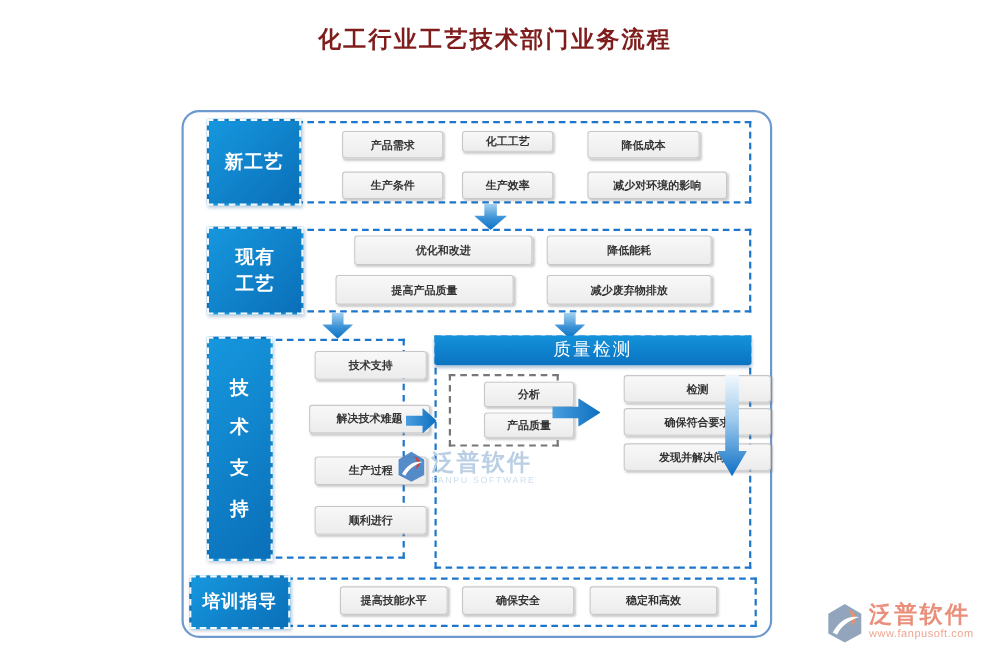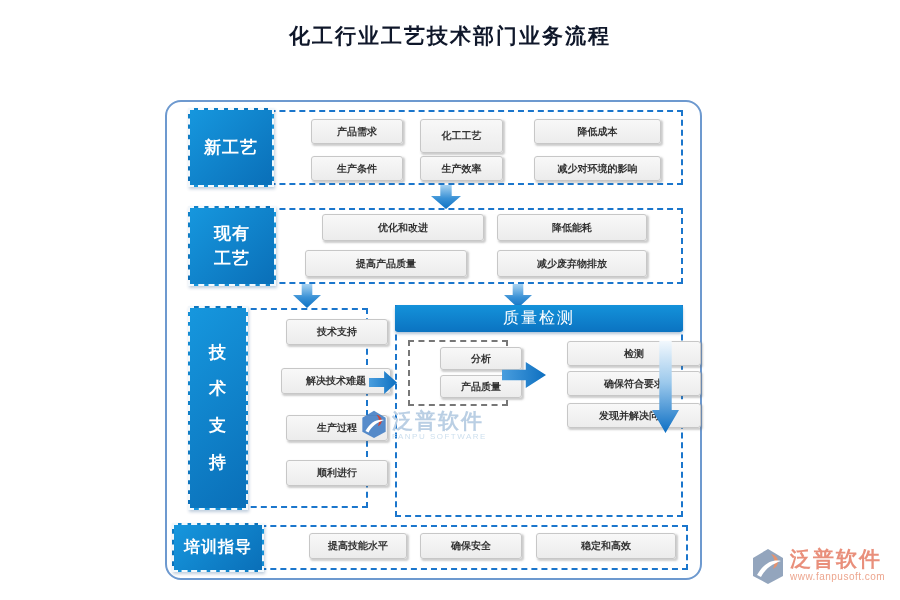--- a/index.html
+++ b/index.html
@@ -1,20 +1,20 @@
 <!DOCTYPE html>
 <html><head>
 <meta charset="utf-8">
 <style>
   html,body{margin:0;padding:0;}
   body{width:900px;height:600px;background:#fff;font-family:"Liberation Sans","DejaVu Sans",sans-serif;overflow:hidden;}
   #canvas{position:relative;width:900px;height:600px;background:#fff;}
 
   .page-title{position:absolute;left:0;top:22px;width:100%;text-align:center;
-    font-size:21px;font-weight:bold;color:#0f172a;letter-spacing:2px;}
+    font-size:21px;font-weight:bold;color:#7f1d1d;letter-spacing:2px;}
 
   .outer{position:absolute;left:165px;top:100px;width:533px;height:476px;
     border:2px solid #6d99cf;border-radius:16px;}
 
   .dash{position:absolute;border:2px dashed #1b76cc;box-sizing:border-box;}
   .dash-gray{position:absolute;border:2px dashed #777;box-sizing:border-box;}
 
   .label{position:absolute;background:linear-gradient(135deg,#1697de 0%,#0a6fb8 100%);
     border:2px dashed rgba(255,255,255,.95);box-sizing:border-box;color:#fff;font-weight:bold;
     display:flex;align-items:center;justify-content:center;font-size:17px;letter-spacing:1px;
@@ -59,22 +59,22 @@
 
   <div class="page-title">化工行业工艺技术部门业务流程</div>
 
   <div class="outer"></div>
 
   <div class="dash" style="left:190px;top:110px;width:493px;height:75px"></div>
   <div class="label" style="left:188px;top:108px;width:86px;height:79px">
     <span>新工艺</span>
   </div>
   <div class="btn" style="left:287px;top:119px;width:92px;height:25px">产品需求</div>
-  <div class="btn" style="left:396px;top:119px;width:83px;height:34px">化工工艺</div>
-  <div class="btn" style="left:510px;top:119px;width:127px;height:25px">降低成本</div>
+  <div class="btn" style="left:396px;top:119px;width:83px;height:19px">化工工艺</div>
+  <div class="btn" style="left:510px;top:119px;width:102px;height:25px">降低成本</div>
   <div class="btn" style="left:287px;top:156px;width:92px;height:25px">生产条件</div>
   <div class="btn" style="left:396px;top:156px;width:83px;height:25px">生产效率</div>
   <div class="btn" style="left:510px;top:156px;width:127px;height:25px">减少对环境的影响</div>
 
   <div class="arrow-down" style="left:431px;top:185px;width:30px;height:24px"></div>
 
   <div class="dash" style="left:190px;top:208px;width:493px;height:76px"></div>
   <div class="label" style="left:188px;top:206px;width:88px;height:80px">
     <span class="wrap2">现有工艺</span>
   </div>
@@ -112,21 +112,21 @@
   <div class="btn" style="left:543px;top:403px;width:134px;height:25px">发现并解决问题</div>
 
   <div class="arrow-down-long" style="left:652px;top:341px;width:27px;height:92px"></div>
 
   <div class="dash" style="left:190px;top:525px;width:498px;height:45px"></div>
   <div class="label" style="left:172px;top:523px;width:92px;height:49px;font-size:16px">
     <span>培训指导</span>
   </div>
   <div class="btn" style="left:285px;top:533px;width:98px;height:26px">提高技能水平</div>
   <div class="btn" style="left:396px;top:533px;width:102px;height:26px">确保安全</div>
-  <div class="btn" style="left:512px;top:533px;width:140px;height:26px">稳定和高效</div>
+  <div class="btn" style="left:512px;top:533px;width:116px;height:26px">稳定和高效</div>
 
   <div class="watermark">
     <svg width="28" height="30" viewBox="0 0 36 38">
       <path d="M18 2 L33 11 V29 L18 37 L3 29 V11 Z" fill="#3a78c2" opacity="0.85"></path>
       <path d="M21 7 C30 9 30 19 23 22 C26 15 24 10 21 7 Z" fill="#cc4438"></path>
       <path d="M7 28 C13 17 22 12 31 14 C22 17 15 22 11 30 Z" fill="#fff"></path>
     </svg>
     <div class="wm-text">
       <div class="wm-name">泛普软件</div>
       <div class="wm-sub">FANPU SOFTWARE</div>

